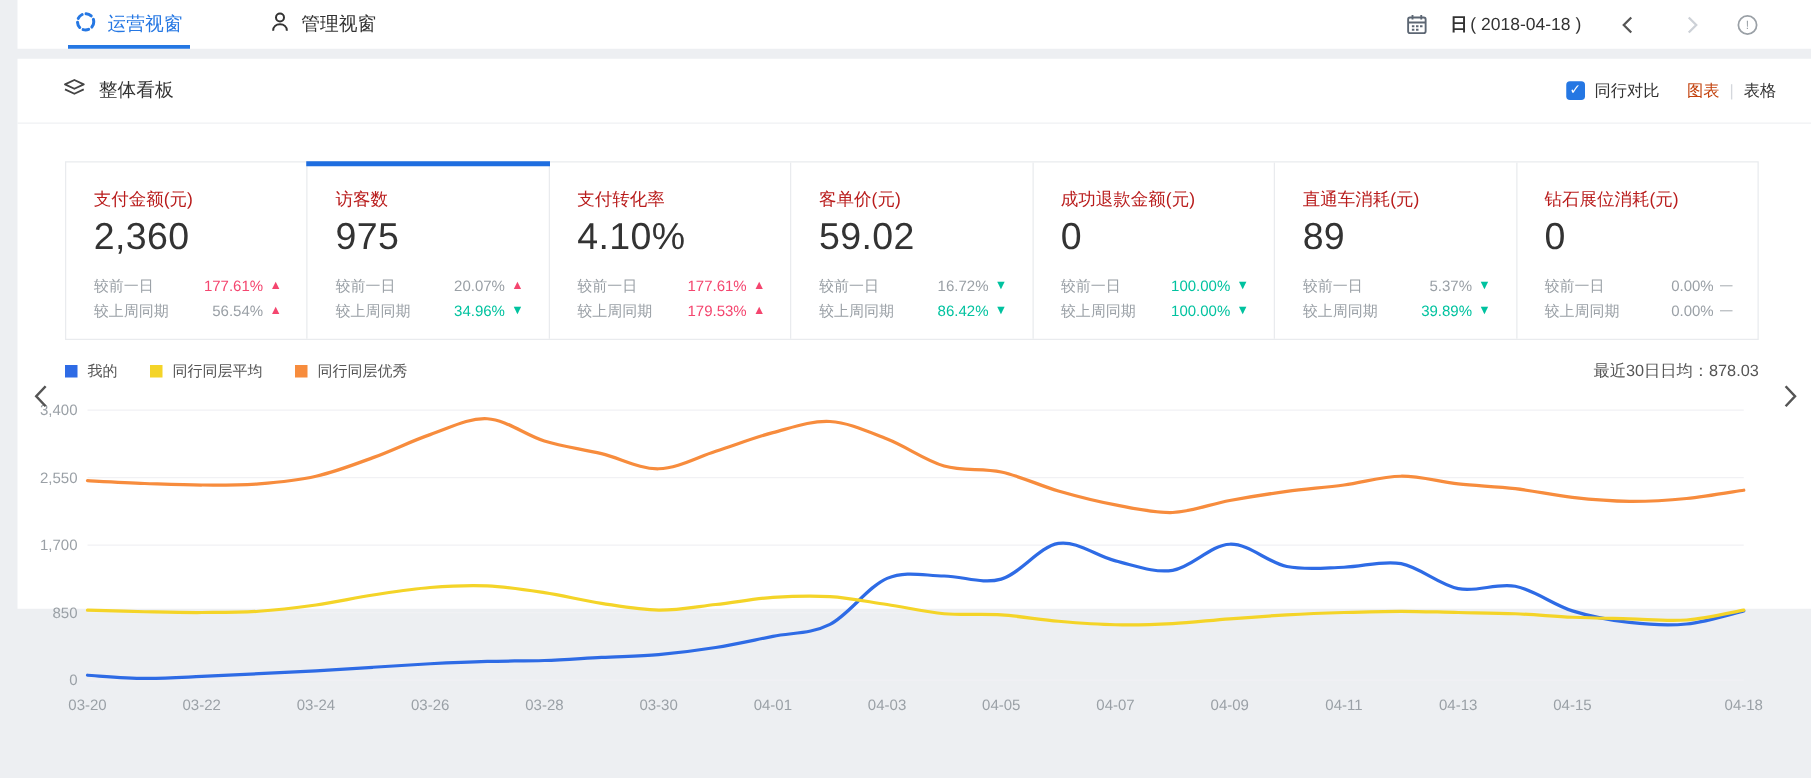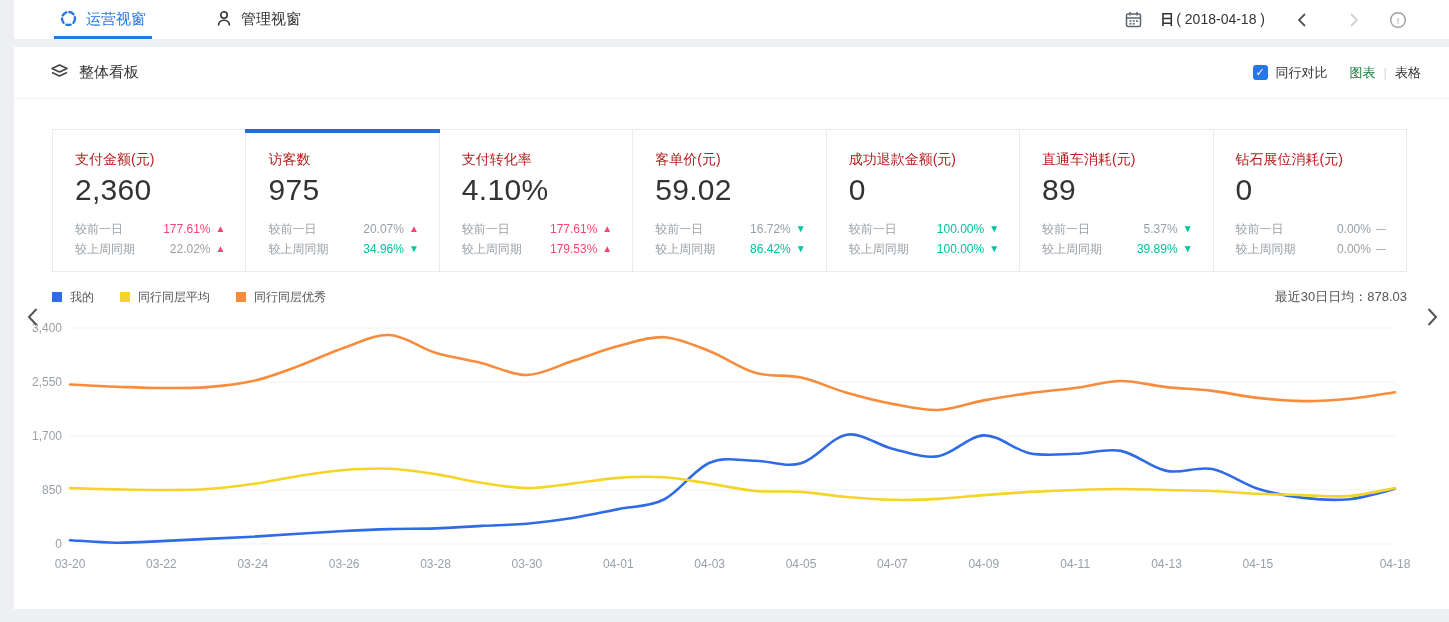--- a/index.html
+++ b/index.html
@@ -10,27 +10,27 @@
   .topbar { margin-left:14px; height:39px; background:#fff; display:flex; align-items:center; padding:0 40px 0 40px; }
   .tabs { display:flex; height:100%; }
   .tab { display:flex; align-items:center; gap:9px; height:100%; padding:0 6px; margin-right:58px; font-size:15px; color:#333; cursor:pointer; }
   .tab.active { color:#2577e3; box-shadow: inset 0 -3px 0 #2577e3; }
   .top-right { margin-left:auto; display:flex; align-items:center; gap:16px;justify-content:center; }
   .date-label { font-size:14px; color:#333; }
   .date-label b { font-weight:700; margin-right:2px; }
   .icon-btn { display:flex; align-items:center; justify-content:center; width:22px; height:22px; cursor:pointer; }
 
   
-  .panel { margin-left:14px; margin-top:8px; background:#fff; height:562px; position:relative; }
+  .panel { margin-left:14px; margin-top:8px; background:#fff; height:440px; position:relative; }
   .board-header { display:flex; align-items:center; height:52px; padding:0 28px 0 36px; border-bottom:1px solid #f0f1f4; }
   .board-title { font-size:15px; color:#333; font-weight:500; margin-left:10px; }
   .board-right { margin-left:auto; display:flex; align-items:center; font-size:13px; }
   .cb { width:15px; height:15px; background:#2577e3; border-radius:3px; color:#fff; font-size:11px; line-height:15px; text-align:center; cursor:pointer; }
   .cb-label { margin:0 22px 0 8px; color:#333; cursor:pointer; }
-  .view-chart { color:#15803d; cursor:pointer; }
+  .view-chart { color:#c2410c; cursor:pointer; }
   .view-sep { color:#d4d7dc; margin:0 8px; }
   .view-table { color:#333; cursor:pointer; }
 
   
   .cards-wrap { position:relative; }
   .cards { display:flex; border:1px solid #e9ebee; margin:30px 42px 0 38px; background:#fff; }
   .card { flex:1; padding:15px 20px 12px 22px; border-right:1px solid #e9ebee; position:relative; cursor:pointer; }
   .card:last-child { border-right:none; }
   .card.active::before { content:""; position:absolute; top:-1px; left:-1px; right:-1px; height:4px; background:#1f6ee0; }
   .card-title { font-size:14px; color:#b91c1c; line-height:20px; margin-top:4px; }
@@ -140,21 +140,21 @@
     <div class="card-row">
       <span>较前一日</span>
       <span class="rv">
         <span class="tone-red">177.61%</span>
         <span class="arr tone-red">▲</span>
       </span>
     </div>
     <div class="card-row">
       <span>较上周同期</span>
       <span class="rv">
-        <span class="tone-gray">22.02%</span>
+        <span class="tone-gray">56.54%</span>
         <span class="arr tone-red">▲</span>
       </span>
     </div>
         </div>
         <div class="card active">
     <div class="card-title">访客数</div>
     <div class="card-value">975</div>
     <div class="card-row">
       <span>较前一日</span>
       <span class="rv">

